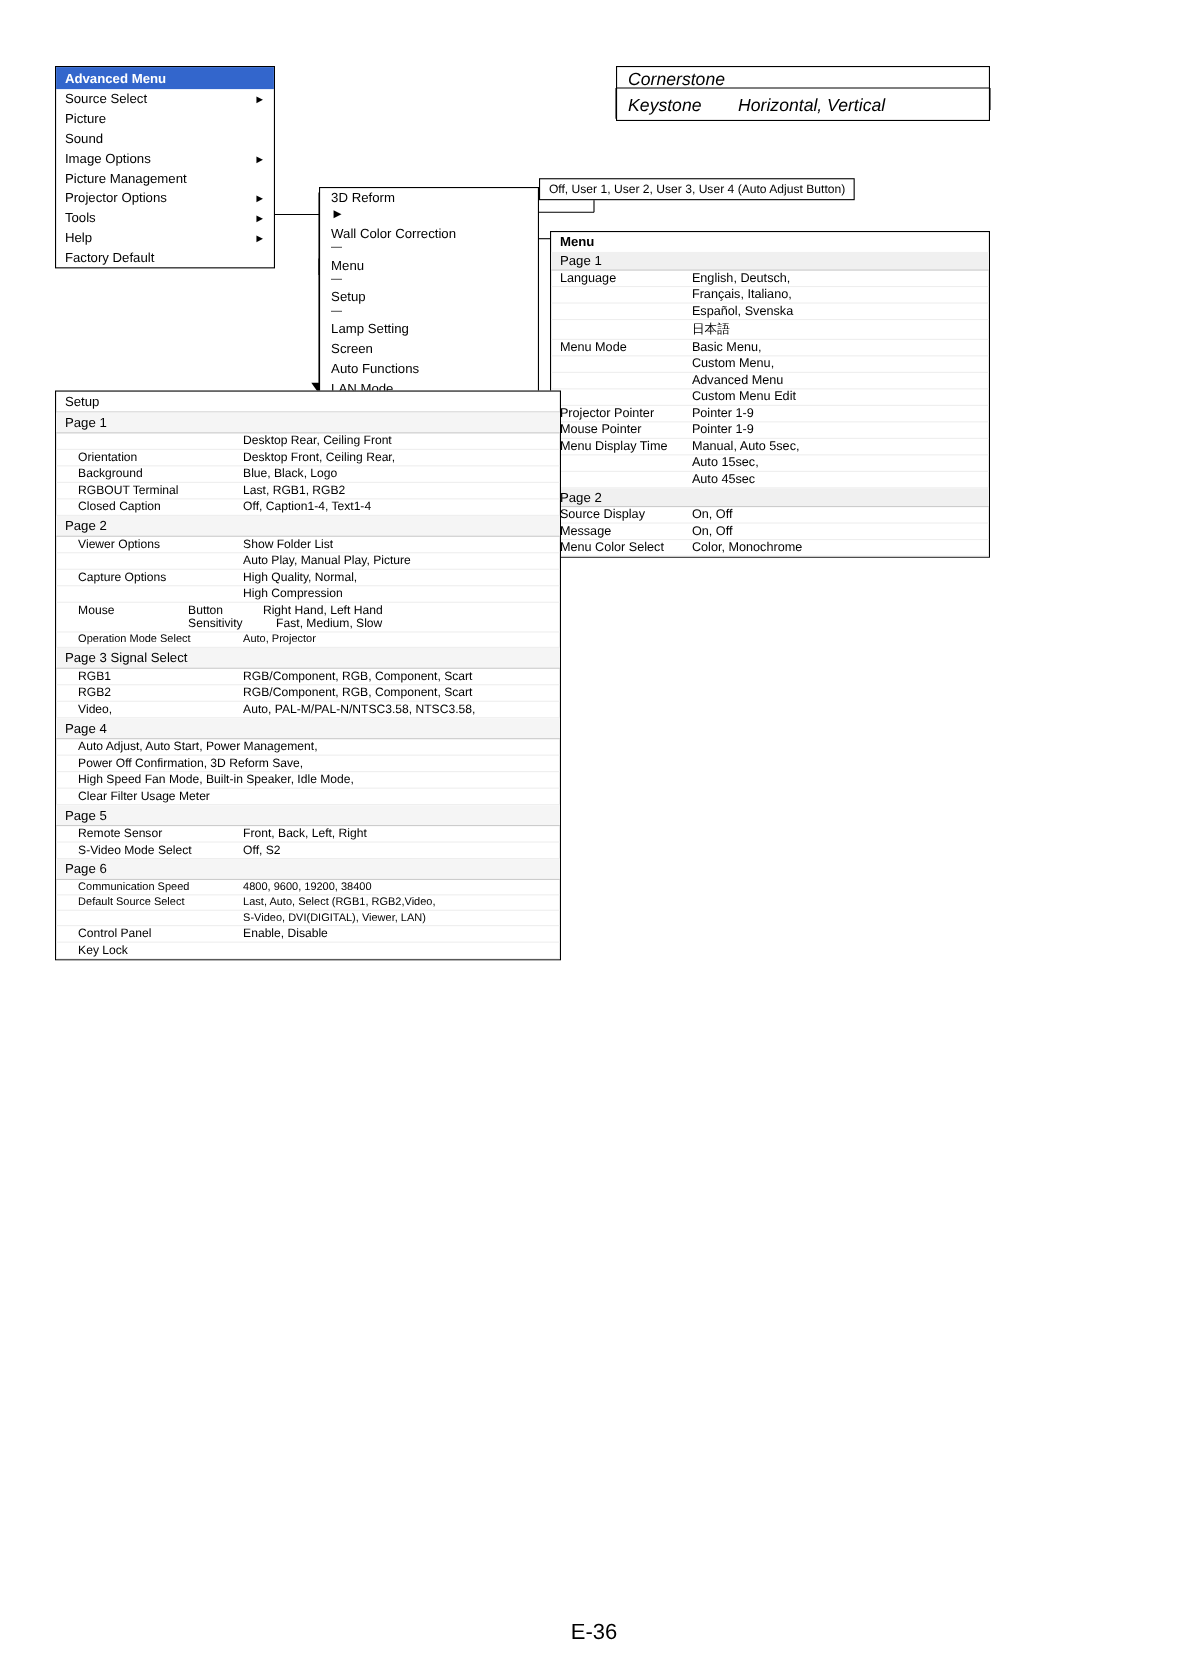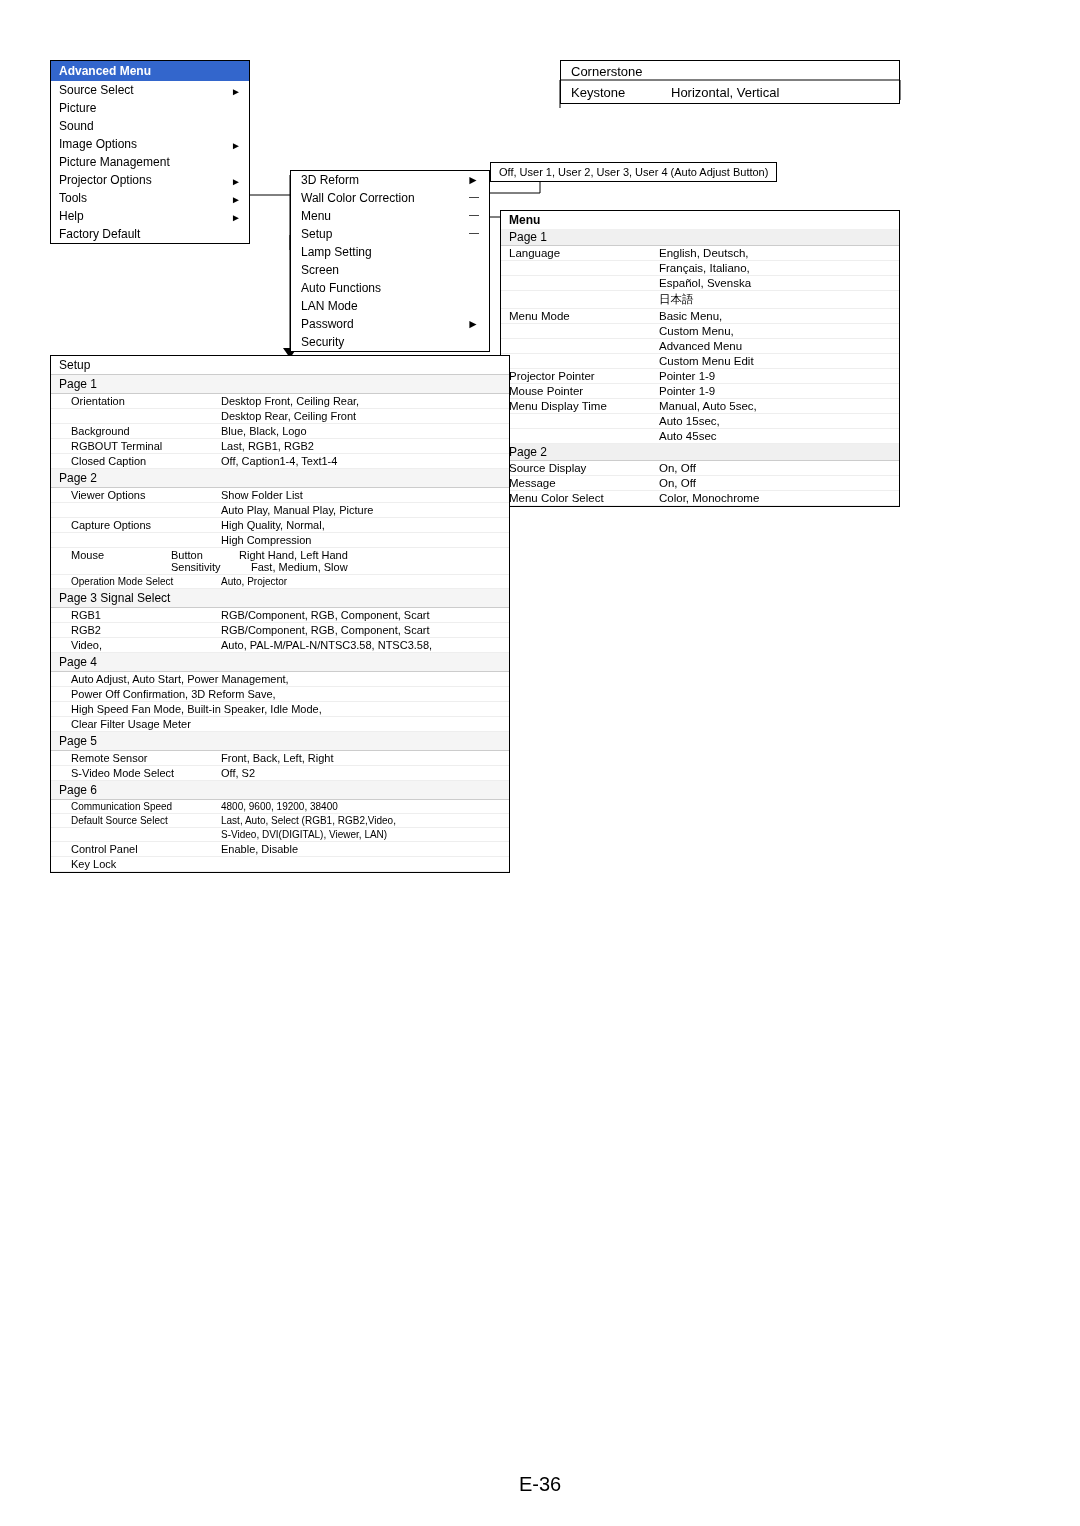--- a/index.html
+++ b/index.html
@@ -58,33 +58,35 @@
       left: 290px;
       border: 1px solid #000;
       width: 200px;
       background: #fff;
     }
     .middle-box .box-item {
       padding: 2px 10px;
       font-size: 12px;
       display: flex;
       justify-content: space-between;
+      flex-direction: column;
     }
     
     .right-top-cornerstone {
       position: absolute;
       top: 60px;
       left: 560px;
       border: 1px solid #000;
       width: 340px;
     }
     .rt-item {
       padding: 3px 10px;
-      font-size: 13px;
+      font-size: 16px;
       display: flex;
+      font-style: italic;
     }
     .rt-item .label { width: 100px; }
     .rt-item .value { flex: 1; }
     
     .off-user-line {
       position: absolute;
       top: 162px;
       left: 490px;
       font-size: 11px;
       white-space: nowrap;
@@ -111,21 +113,21 @@
       font-size: 12px;
       background: #f0f0f0;
       border-bottom: 1px solid #ccc;
     }
     .menu-right-box .row {
       display: flex;
       padding: 1px 8px;
       font-size: 11.5px;
       border-bottom: 1px solid #eee;
     }
-    .menu-right-box .row .lbl { width: 150px; flex-shrink: 0; }
+    .menu-right-box .row .lbl { width: 120px; flex-shrink: 0; }
     .menu-right-box .row .val { flex: 1; }
 
     
     .setup-box {
       position: absolute;
       top: 355px;
       left: 50px;
       border: 1px solid #000;
       width: 460px;
       background: #fff;
@@ -342,26 +344,26 @@
     <div class="row">
       <span class="lbl">Menu Color Select</span>
       <span class="val">Color, Monochrome</span>
     </div>
   </div>
 
   <div class="setup-box">
     <div class="setup-title">Setup</div>
     <div class="setup-page-header">Page 1</div>
     <div class="setup-row">
+      <span class="lbl"></span>
+      <span class="val">Desktop Rear, Ceiling Front</span>
+    </div>
+    <div class="setup-row">
       <span class="lbl">Orientation</span>
       <span class="val">Desktop Front, Ceiling Rear,</span>
-    </div>
-    <div class="setup-row">
-      <span class="lbl"></span>
-      <span class="val">Desktop Rear, Ceiling Front</span>
     </div>
     <div class="setup-row">
       <span class="lbl">Background</span>
       <span class="val">Blue, Black, Logo</span>
     </div>
     <div class="setup-row">
       <span class="lbl">RGBOUT Terminal</span>
       <span class="val">Last, RGB1, RGB2</span>
     </div>
     <div class="setup-row">

